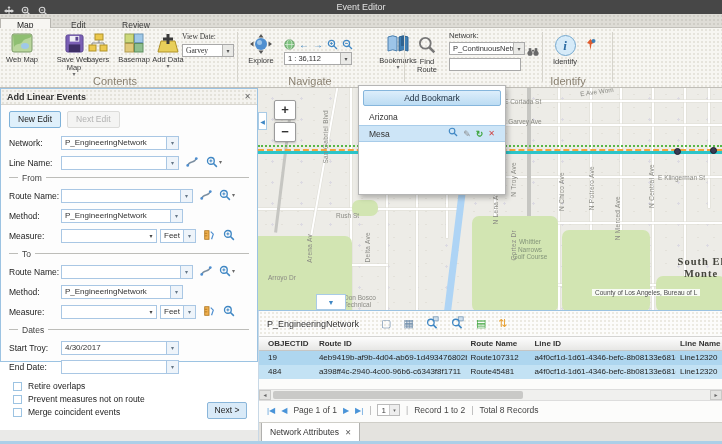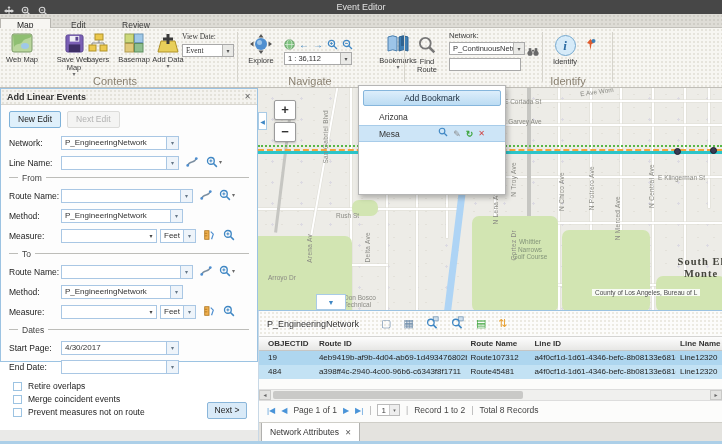--- a/index.html
+++ b/index.html
@@ -76,21 +76,21 @@
   .rmark { position:absolute; width:7px; height:7px; border-radius:50%; background:#3b3b52; border:1px solid #1e1e2e; }
   .zbtn { width:22px; height:20px; background:#fff; border:1px solid #9b9b9b; border-radius:2px; text-align:center; font-size:13px; font-weight:bold; color:#333; line-height:18px; box-shadow:0 1px 2px rgba(0,0,0,.2); }
   .city { font-family:"Liberation Serif",serif; font-weight:bold; font-size:10.5px; color:#44443c; letter-spacing:1px; text-align:center; line-height:12px; }
   .golf { font-size:6.5px; color:#84957a; text-align:center; line-height:7.5px; }
   .attrib { position:absolute; font-size:6.5px; color:#4a4a4a; background:rgba(255,255,255,.85); padding:0 3px; white-space:nowrap; }
   .collapse { background:#fff; border:1px solid #a9cbe6; color:#3f87c4; text-align:center; }
 
   
   .popup { left:358px; top:85px; width:148px; height:110px; background:#fff; border:1px solid #b5b5b5; box-shadow:2px 3px 5px rgba(0,0,0,.25); z-index:50; }
   .addbm { margin:4px; height:16px; background:linear-gradient(#ddeefb,#bcdcf3); border:1px solid #86b6dc; border-radius:2px; font-size:8.5px; color:#234; text-align:center; line-height:15px; }
-  .bmrow { height:15px; line-height:15px; padding:0 20px; font-size:8.5px; color:#333; }
+  .bmrow { height:15px; line-height:15px; padding:0 10px; font-size:8.5px; color:#333; }
   .bmrow.sel { height:17px; line-height:16px; background:#cde5f7; border-top:1px solid #a8cce9; border-bottom:1px solid #a8cce9; display:flex; align-items:center;justify-content:center; }
   .bmrow.sel .nm { flex:1; }
   .bmicons { display:flex; gap:5px; align-items:center; font-size:9px; }
 
   
   .bottom-panel { left:258px; top:310px; width:464px; height:134px; background:#fcfcfb; border-top:1px solid #9cc3e2; border-left:1px solid #c8d8e6; }
   .bp-toolbar { height:25px; display:flex; align-items:center; padding-left:8px; gap:12px;
     background-image:radial-gradient(#eceae2 1px, transparent 1px); background-size:4px 4px; }
   .bp-toolbar .lname { font-size:9px; color:#333; margin-right:10px; }
   .ticon { font-size:11px; color:#6b8aa8; line-height:11px; }
@@ -198,21 +198,21 @@
           <path d="M4 8 L18 8 L21 19 L1 19 Z" fill="#e8cf5a" stroke="#b09228"></path>
           <path d="M11 1 V11 M6 6 H16" stroke="#3a3a3a" stroke-width="3"></path>
         </svg>
       </span>
     <span>Add Data</span>
     <span class="caret">▾</span>
   </div>
   <div class="abs" style="left:182px;top:4px;width:52px;font-family:Liberation Serif, serif;">
     <div class="lbl8">View Date:</div>
     <div class="combo" style="margin-top:3px;">
-      <span class="val">Event</span>
+      <span class="val">Garvey</span>
       <span class="cbtn">▾</span>
     </div>
   </div>
   <div class="grouplabel" style="left:60px;width:110px;">Contents</div>
   <div class="vsep" style="left:237px;"></div>
 
   <div class="bigbtn" style="left:243px;width:36px;top:5px;">
     <span class="ic">
         <svg width="24" height="22" viewBox="0 0 24 22">
           <circle cx="12" cy="11" r="6" fill="#4f8fd0"></circle>
@@ -557,45 +557,45 @@
               <line x1="6.5" y1="4.5" x2="6.5" y2="8.5" stroke="#3f87c4" stroke-width="1.3"></line>
               <line x1="10" y1="10" x2="14.5" y2="14.5" stroke="#3f87c4" stroke-width="2"></line>
             </svg></span>
       </span>
     </div>
 
     <div class="sep">
         <span>Dates</span>
       </div>
     <div class="frow" style="margin-bottom:4px;">
-      <label>Start Page:</label>
+      <label>Start Troy:</label>
       <div class="fcombo" style="width:118px;">
         <span class="val">4/30/2017</span>
         <span class="cbtn">▾</span>
       </div>
     </div>
     <div class="frow" style="margin-bottom:6px;">
       <label>End Date:</label>
       <div class="fcombo" style="width:118px;">
         <span class="val"></span>
           <span class="cbtn">▾</span>
       </div>
     </div>
 
     <div class="cbrow">
         <span class="cb"></span>
         <span>Retire overlaps</span>
       </div>
     <div class="cbrow">
         <span class="cb"></span>
-        <span>Merge coincident events</span>
+        <span>Prevent measures not on route</span>
       </div>
     <div class="cbrow">
         <span class="cb"></span>
-        <span>Prevent measures not on route</span>
+        <span>Merge coincident events</span>
       </div>
 
     <div class="next-btn">Next &gt;</div>
   </div>
 </div>
 
 <div class="abs bottom-panel">
   <div class="bp-toolbar">
     <span class="lname">P_EngineeringNetwork</span>
     <span class="ticon">▢</span>

